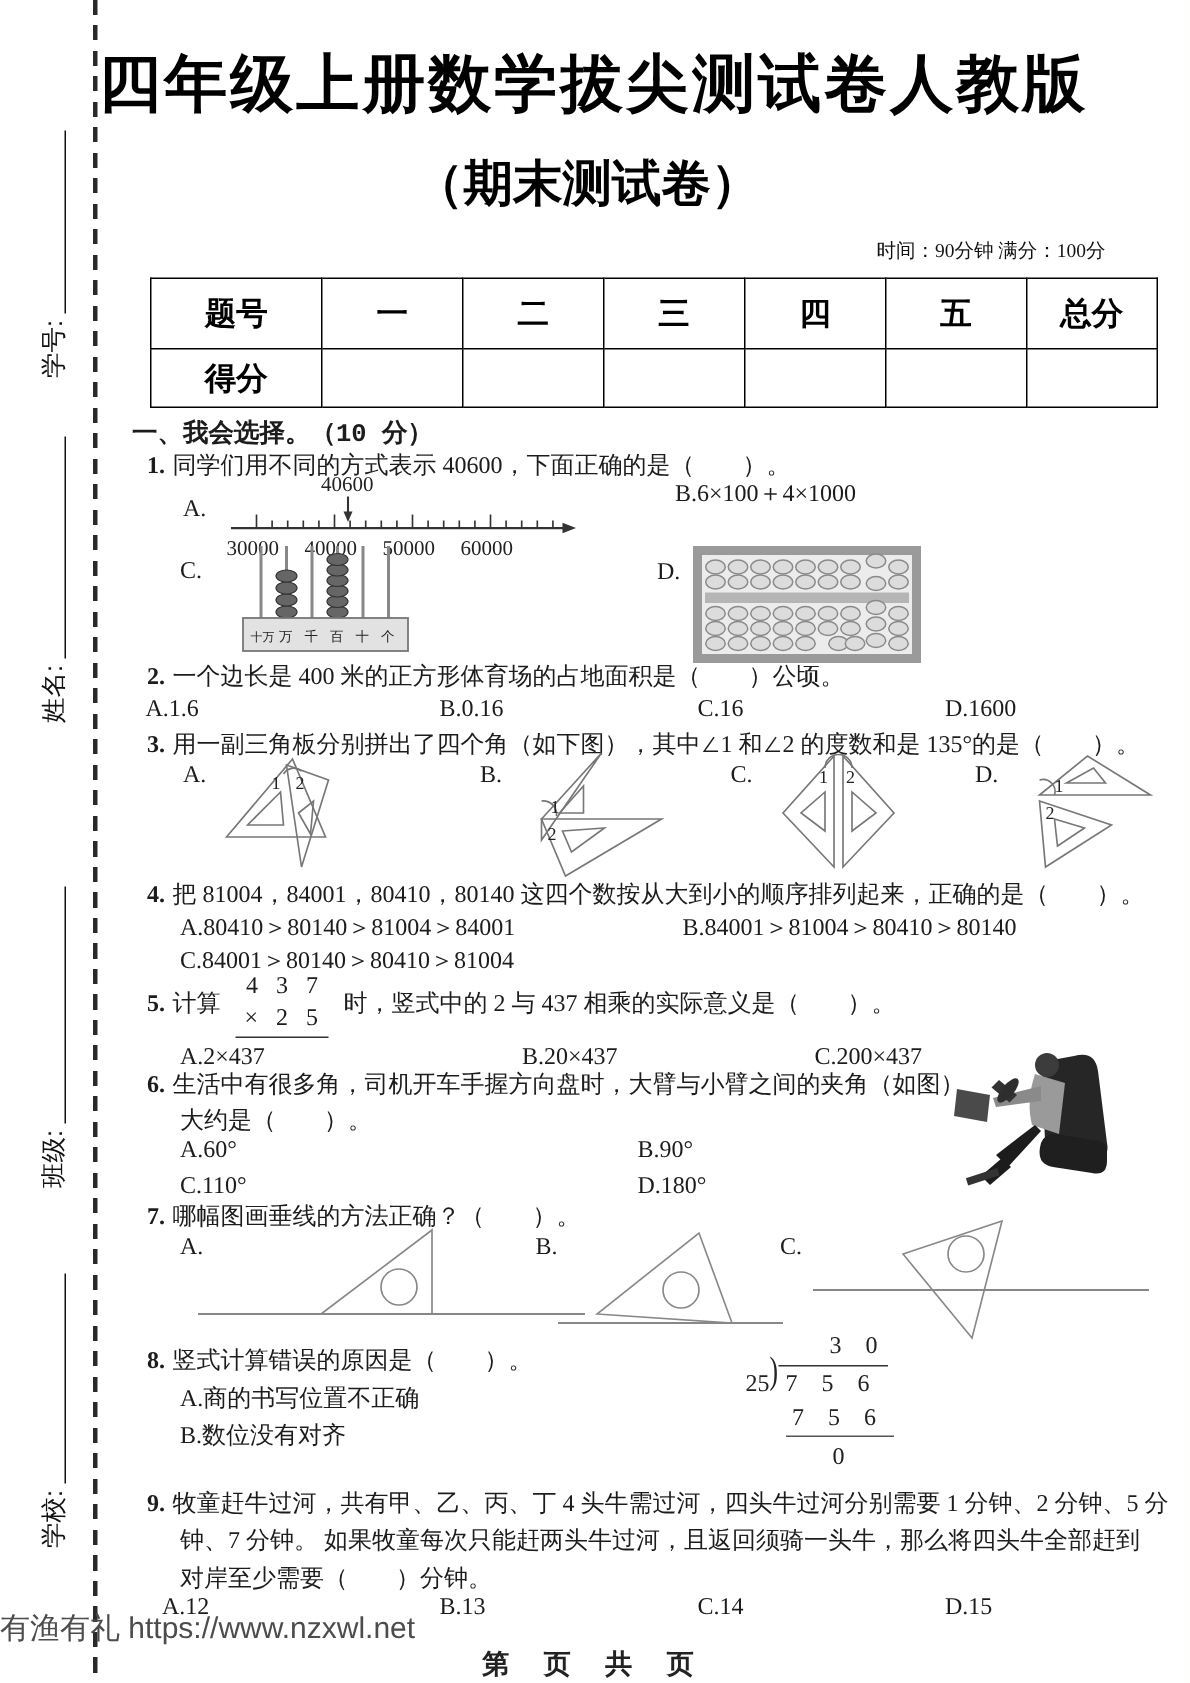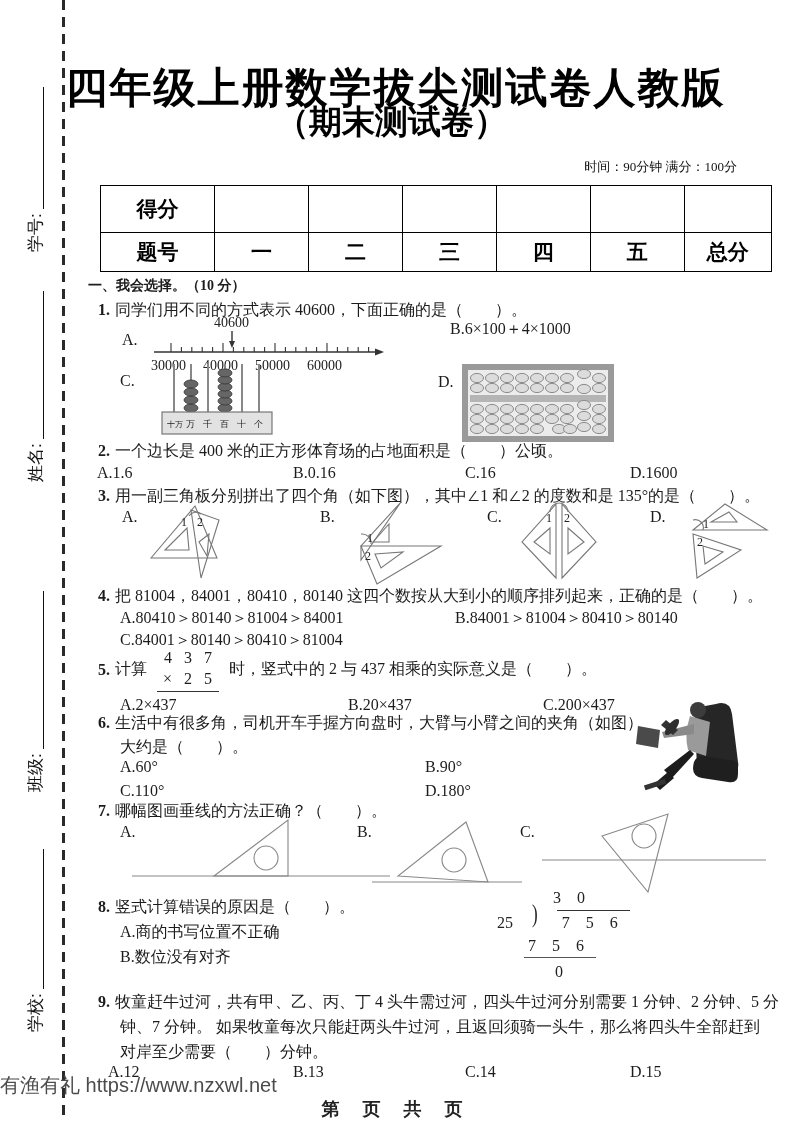--- a/index.html
+++ b/index.html
@@ -10,47 +10,47 @@
   .cutline{position:absolute;left:62px;top:0;width:3px;height:1122px;
     background:repeating-linear-gradient(to bottom,#2a2a2a 0 10px,transparent 10px 17px);}
   
   .side-group{position:absolute;transform:rotate(-90deg);transform-origin:0 0;
     font-family:"Liberation Sans",sans-serif;font-size:17px;color:#111;white-space:nowrap;}
   .side-blank{display:inline-block;height:1px;border-bottom:1.6px solid #111;
     vertical-align:-3px;margin-left:4px;}
   
   .title{position:absolute;left:0;right:2px;top:28px;text-align:center;
     font-family:"Liberation Sans",sans-serif;font-weight:bold;font-size:42px;
-    letter-spacing:2px;color:#000;margin-top:32px;}
+    letter-spacing:2px;color:#000;}
   .subtitle{position:absolute;left:0;right:10px;top:100px;text-align:center;
     font-family:"Liberation Sans",sans-serif;font-weight:bold;font-size:33px;color:#000;}
   .meta{position:absolute;right:56px;top:158px;font-size:13px;color:#111;}
   
   table.score{position:absolute;left:100px;top:185px;width:672px;border-collapse:collapse;}
   table.score td{border:1.6px solid #000;text-align:center;
     font-family:"Liberation Sans",sans-serif;font-size:21px;font-weight:600;color:#000;}
   table.score tr:first-child td{height:44px;}
   table.score tr:last-child td{height:36px;}
   .abs{position:absolute;white-space:nowrap;}
-  .sec{font-weight:bold;font-size:14px;font-family:Liberation Serif, serif;}
+  .sec{font-weight:bold;font-size:17px;font-family:Liberation Mono, monospace;}
   .stem{font-size:16px;}
   .qnum{font-weight:bold;margin-right:5px;}
   .opt{font-size:16px;}
   .figlabel{font-size:16px;}
   svg text{font-family:"Liberation Serif",serif;fill:#222;}
   
   .mult{display:inline-block;text-align:right;font-size:16px;line-height:1.3;
     margin:0 10px;vertical-align:middle;}
   .mult .mtop{letter-spacing:4px;padding-right:3px;}
   .mult .mbot{border-bottom:1.6px solid #333;letter-spacing:4px;padding:0 3px 1px 6px;}
   .q5row{display:flex;align-items:center;}
   
   .division{position:absolute;left:497px;top:886px;font-size:16px;line-height:1.45;color:#222;}
   .dq{padding-left:56px;letter-spacing:6px;}
-  .drow{display:flex;align-items:flex-end;gap:19px;}
+  .drow{display:flex;align-items:flex-end;}
   .dparen{display:inline-block;transform:scaleY(1.5);transform-origin:bottom;font-size:17px;}
   .ddend{border-top:1.6px solid #333;padding:0 6px 0 5px;letter-spacing:6px;}
   .dprod{margin-left:31px;letter-spacing:6px;}
   .dline{margin-left:27px;width:72px;border-top:1.5px solid #555;height:2px;}
   .drem{margin-left:58px;}
   
   .watermark{position:absolute;left:0;right:0;top:1072px;text-align:left;
     font-family:"Liberation Sans",sans-serif;font-size:20px;color:#4c4c4c;}
   .pageinfo{position:absolute;left:0;right:0;top:1097px;text-align:center;
     font-family:"Liberation Sans",sans-serif;font-weight:bold;font-size:18px;
@@ -75,36 +75,36 @@
     <span>学校:</span><span class="side-blank" style="width:140px;"></span>
   </div>
 
   <div class="title">四年级上册数学拔尖测试卷人教版</div>
   <div class="subtitle">（期末测试卷）</div>
   <div class="meta">时间：90分钟  满分：100分</div>
 
   <table class="score">
     <tbody>
         <tr>
-      <td>得分</td>
-      <td></td>
-      <td></td>
-      <td></td>
-      <td></td>
-      <td></td>
-      <td></td>
-    </tr>
-    <tr>
       <td style="width:115px;">题号</td>
       <td style="width:94px;">一</td>
       <td style="width:94px;">二</td>
       <td style="width:94px;">三</td>
       <td style="width:94px;">四</td>
       <td style="width:94px;">五</td>
       <td style="width:87px;">总分</td>
+    </tr>
+    <tr>
+      <td>得分</td>
+      <td></td>
+      <td></td>
+      <td></td>
+      <td></td>
+      <td></td>
+      <td></td>
     </tr>
   </tbody>
     </table>
 
   <div class="abs sec" style="left:88px;top:277px;">一、我会选择。（10 分）</div>
 
   <div class="abs stem" style="left:98px;top:300px;">
     <span class="qnum">1.</span><span>同学们用不同的方式表示 40600，下面正确的是（　　）。</span>
   </div>
   <div class="abs figlabel" style="left:122px;top:331px;">A.</div>

